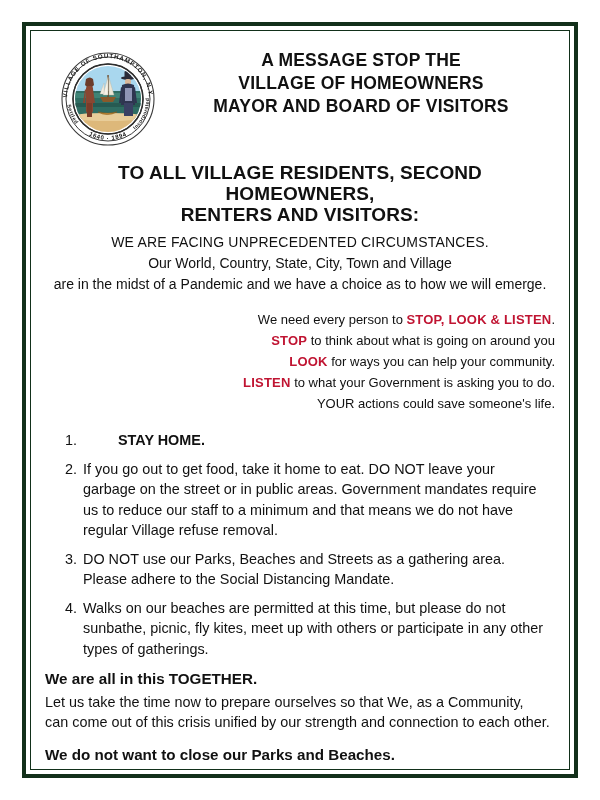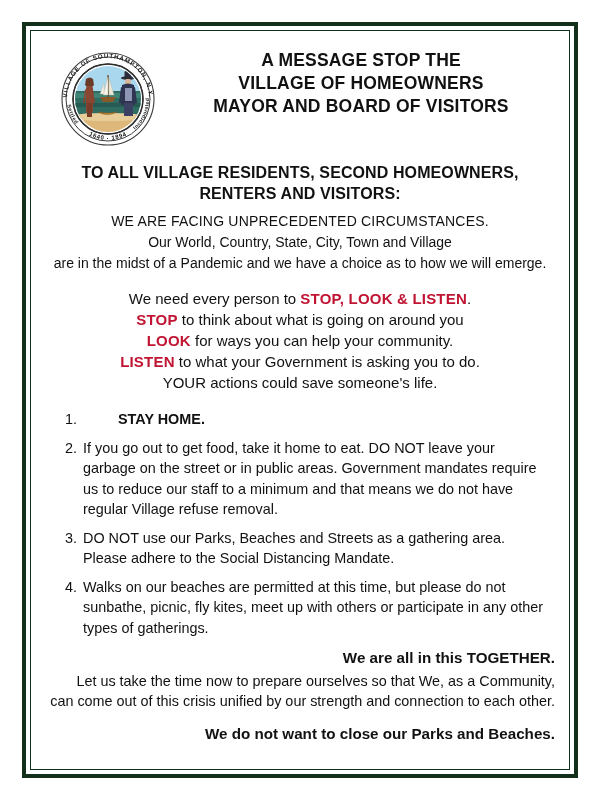--- a/index.html
+++ b/index.html
@@ -71,39 +71,39 @@
     letter-spacing: 0.2px;
     line-height: 23px;
     white-space: nowrap;
     color: #111;
   }
 
   
   .addr {
     text-align: center;
     font-weight: bold;
-    font-size: 16px;
+    font-size: 19px;
     line-height: 21px;
     margin-top: 9px;
     letter-spacing: 0.1px;
   }
 
   
   .intro {
     text-align: center;
     font-size: 14px;
     line-height: 21px;
     margin-top: 7px;
   }
   .intro .caps { letter-spacing: 0.2px; }
 
   
   .sll {
-    text-align: center;
-    font-size: 15px;
+    text-align: right;
+    font-size: 13px;
     line-height: 21px;
     margin-top: 14px;
   }
   .kw {
     color: #C01432;
     font-weight: bold;
     letter-spacing: 0.2px;
   }
 
   
@@ -127,21 +127,21 @@
     text-align: right;
     font-size: 14.4px;
   }
   ol.rules > li .body { display: block; }
   .b { font-weight: bold; margin-left: 35px; }
   .li-tight { margin-bottom: 6px; }
   .li-line { display: block; }
 
   
   .closing {
-    text-align: right;
+    text-align: left;
     font-size: 14.4px;
     line-height: 20.5px;
     margin-top: 10px;
   }
   .closing .hd {
     font-weight: bold;
     font-size: 15.2px;
     display: block;
     margin-bottom: 2px;
   }

